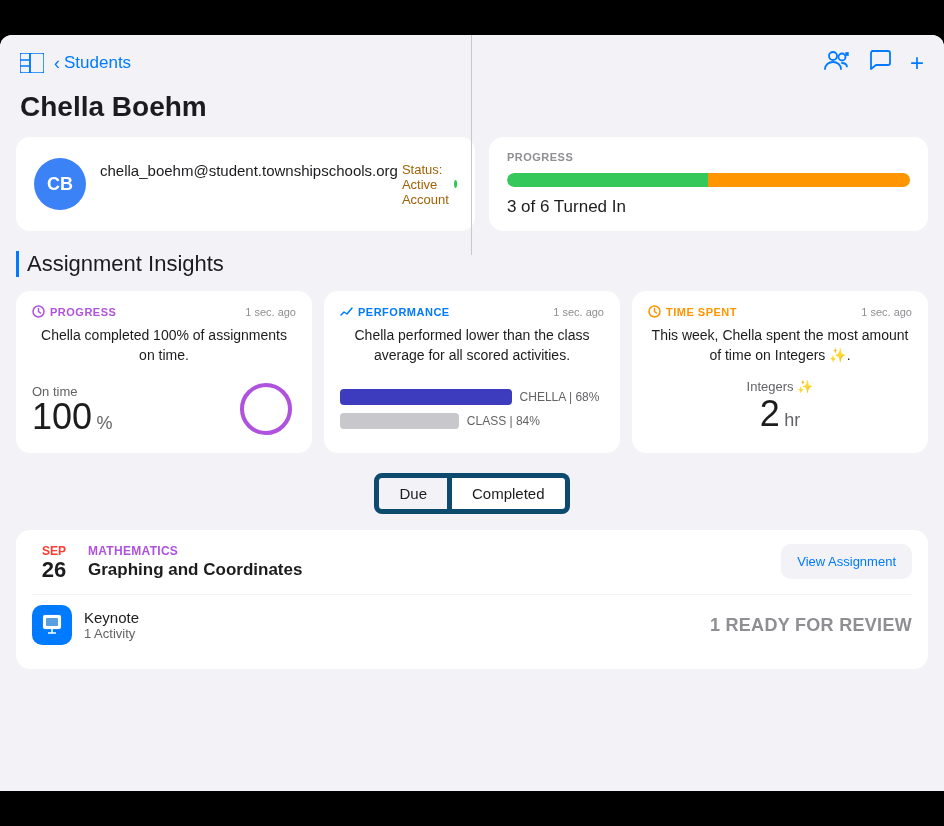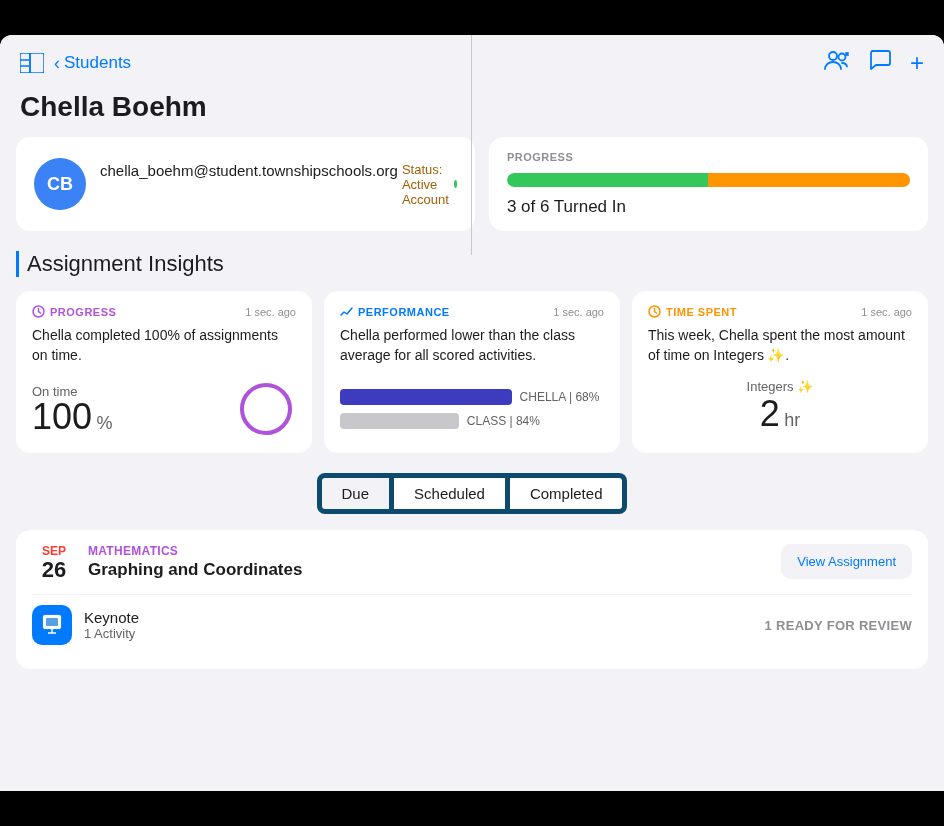--- a/index.html
+++ b/index.html
@@ -204,20 +204,21 @@
     .insight-type.time { color: #ff9500; }
     .insight-timestamp {
       font-size: 11px;
       color: #8e8e93;
     }
     .insight-description {
       font-size: 14px;
       color: #1c1c1e;
       line-height: 1.4;
       margin-bottom: 14px;
+      text-align: center;
     }
     .insight-metric {
       display: flex;
       align-items: center;
       justify-content: space-between;
     }
     .metric-label {
       font-size: 13px;
       color: #636366;
       margin-bottom: 0;
@@ -399,21 +400,21 @@
     .activity-name {
       font-size: 15px;
       font-weight: 500;
       color: #1c1c1e;
     }
     .activity-count {
       font-size: 13px;
       color: #636366;
     }
     .activity-status {
-      font-size: 13px;
+      font-size: 18px;
       font-weight: 600;
       color: #8e8e93;
       letter-spacing: 0.3px;
     }
     .divider-line {
       position: absolute;
       left: 471px;
       top: 0;
       width: 1px;
       background: #c7c7cc;
@@ -561,21 +562,20 @@
                 <span class="time-value">2</span>
                 <span class="time-unit">hr</span>
               </div>
             </div>
           </div>
         </div>
       </div>
 
       <div class="filter-tabs">
         <button class="filter-tab active">Due</button>
-        <button class="filter-tab">Scheduled</button>
         <button class="filter-tab">Completed</button>
       </div>
 
       <div class="assignment-card">
         <div class="assignment-header">
           <div class="assignment-date-block">
             <span class="assignment-month">SEP</span>
             <span class="assignment-day">26</span>
           </div>
           <div class="assignment-info">

